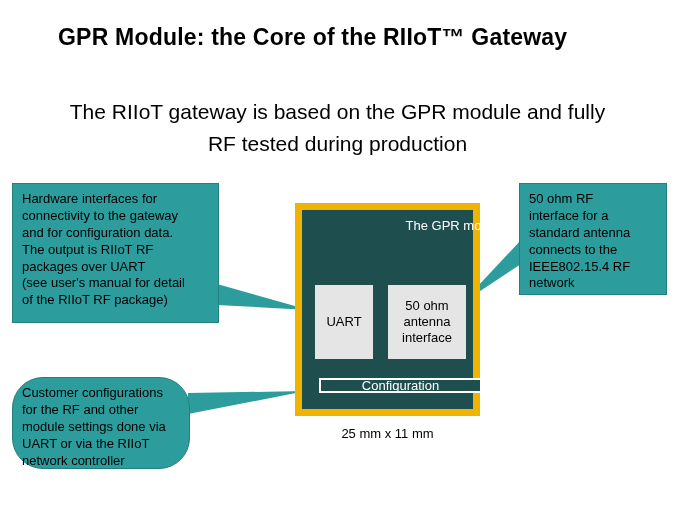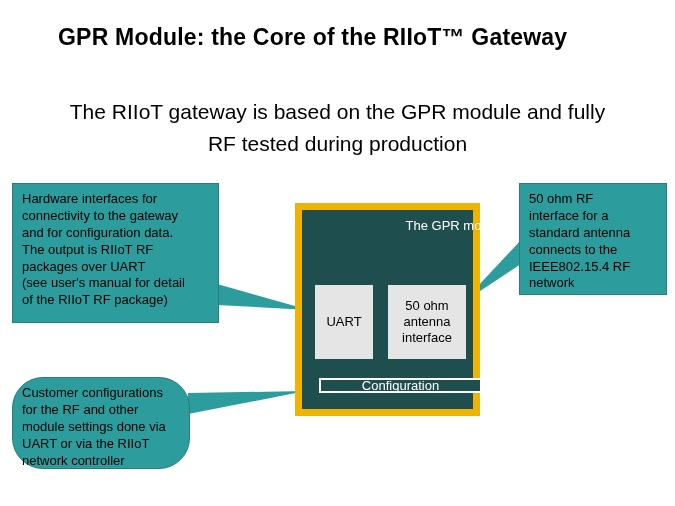--- a/index.html
+++ b/index.html
@@ -166,14 +166,15 @@
     <div class="module-inner">
       <div class="module-label">The GPR module</div>
       <div class="chip-box uart-box">UART</div>
       <div class="chip-box antenna-box">50 ohm
 antenna
 interface</div>
       <div class="config-box">Configuration</div>
     </div>
   </div>
 
+  <div class="dimensions">25 mm  x 11 mm</div>
 
 </div>
 
 </body></html>

